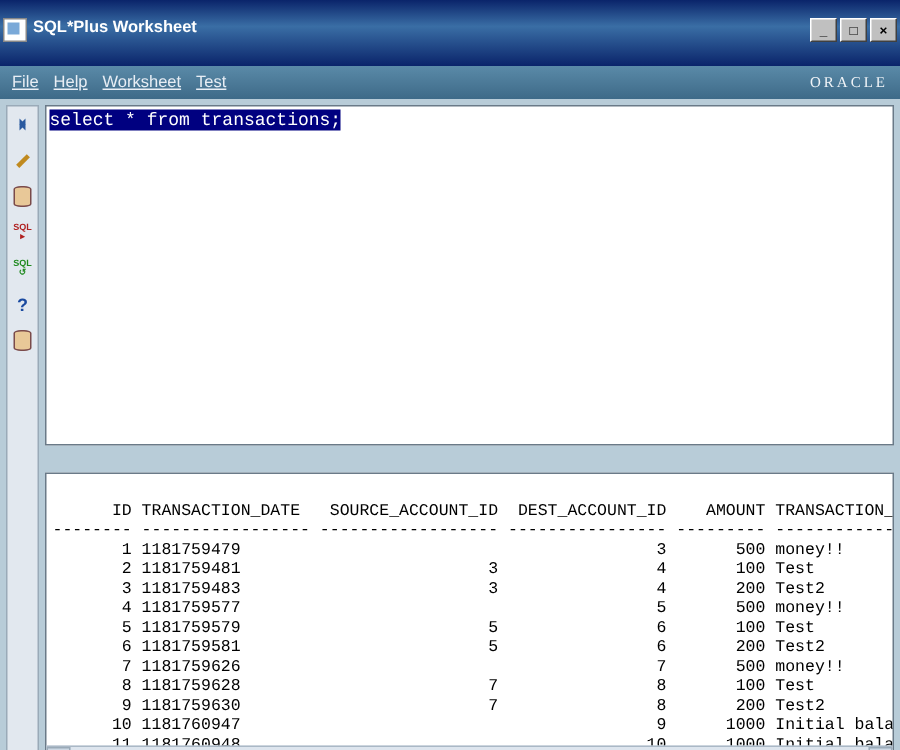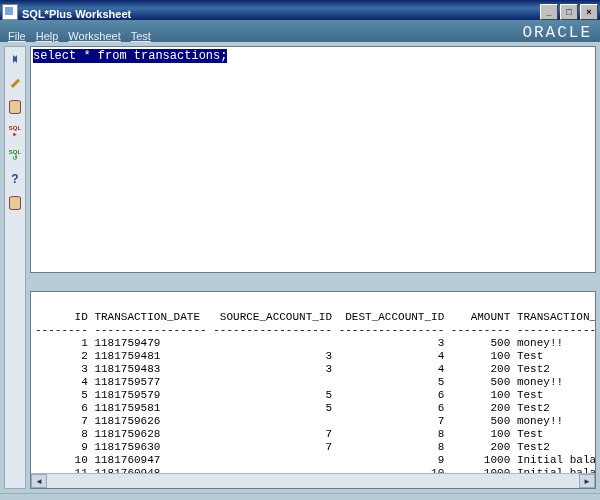--- a/index.html
+++ b/index.html
@@ -1,25 +1,25 @@
 <!DOCTYPE html>
 <html><head>
 <meta charset="utf-8">
 <style>
   html,body{margin:0;padding:0;font-family:"Tahoma",sans-serif;font-size:11px;user-select:none}
   body{background:#b8ccd8;width:600px;height:500px;overflow:hidden}
-  .titlebar{height:20px;background:linear-gradient(#0a246a,#3a6ea5 40%,#0a246a);color:#fff;display:flex;align-items:flex-end;padding:0 2px;font-weight:bold}
+  .titlebar{height:20px;background:linear-gradient(#0a246a,#3a6ea5 40%,#0a246a);color:#fff;display:flex;align-items:flex-start;padding:12px 2px;font-weight:bold}
   .titlebar .ticon{width:14px;height:14px;background:#fff;border:1px solid #888;margin-right:4px;position:relative}
   .titlebar .ticon::after{content:"";position:absolute;left:2px;top:2px;width:8px;height:8px;background:#7aa9d8}
   .titlebar .spacer{flex:1}
   .winbtn{width:16px;height:14px;background:#c0c0c0;border:1px solid #fff;border-right-color:#404040;border-bottom-color:#404040;margin-left:2px;display:flex;align-items:center;justify-content:center;color:#000;font-family:Arial;font-size:9px;font-weight:bold}
-  .header{height:22px;background:linear-gradient(#5a8aa8,#3e6a88);display:flex;align-items:flex-end;color:#e8eef5;padding:0 8px}
+  .header{height:22px;background:linear-gradient(#5a8aa8,#3e6a88);display:flex;align-items:center;color:#e8eef5;padding:0 8px}
   .menu-item{margin-right:10px;cursor:default}
   .menu-item u{text-decoration:underline}
-  .brand{margin-left:auto;font-family:Liberation Mono, monospace;letter-spacing:2px;font-size:16px;color:#f0f4f8}
+  .brand{margin-left:auto;font-family:Liberation Serif, serif;letter-spacing:2px;font-size:10px;color:#f0f4f8}
   .workspace{display:flex;padding:4px 4px 4px 4px;gap:4px;height:calc(100% - 20px - 22px - 15px)}
   .toolbar{width:20px;background:#e2e8ef;border:1px solid #9aaab8;display:flex;flex-direction:column;align-items:center;padding:4px 0;gap:8px}
   .tbtn{width:16px;height:16px;display:flex;align-items:center;justify-content:center}
   .panes{flex:1;display:flex;flex-direction:column;gap:18px;min-width:0}
   .pane{background:#fff;border:1px solid #6a7a88;position:relative}
   .pane-inner{position:absolute;inset:0;overflow:hidden}
   .editor{height:225px}
   .editor .pane-inner{font-family:"Courier New",monospace;font-size:12px;padding:2px;white-space:pre}
   .sqltext{background:#000080;color:#fff;display:inline}
   .results{flex:1}

